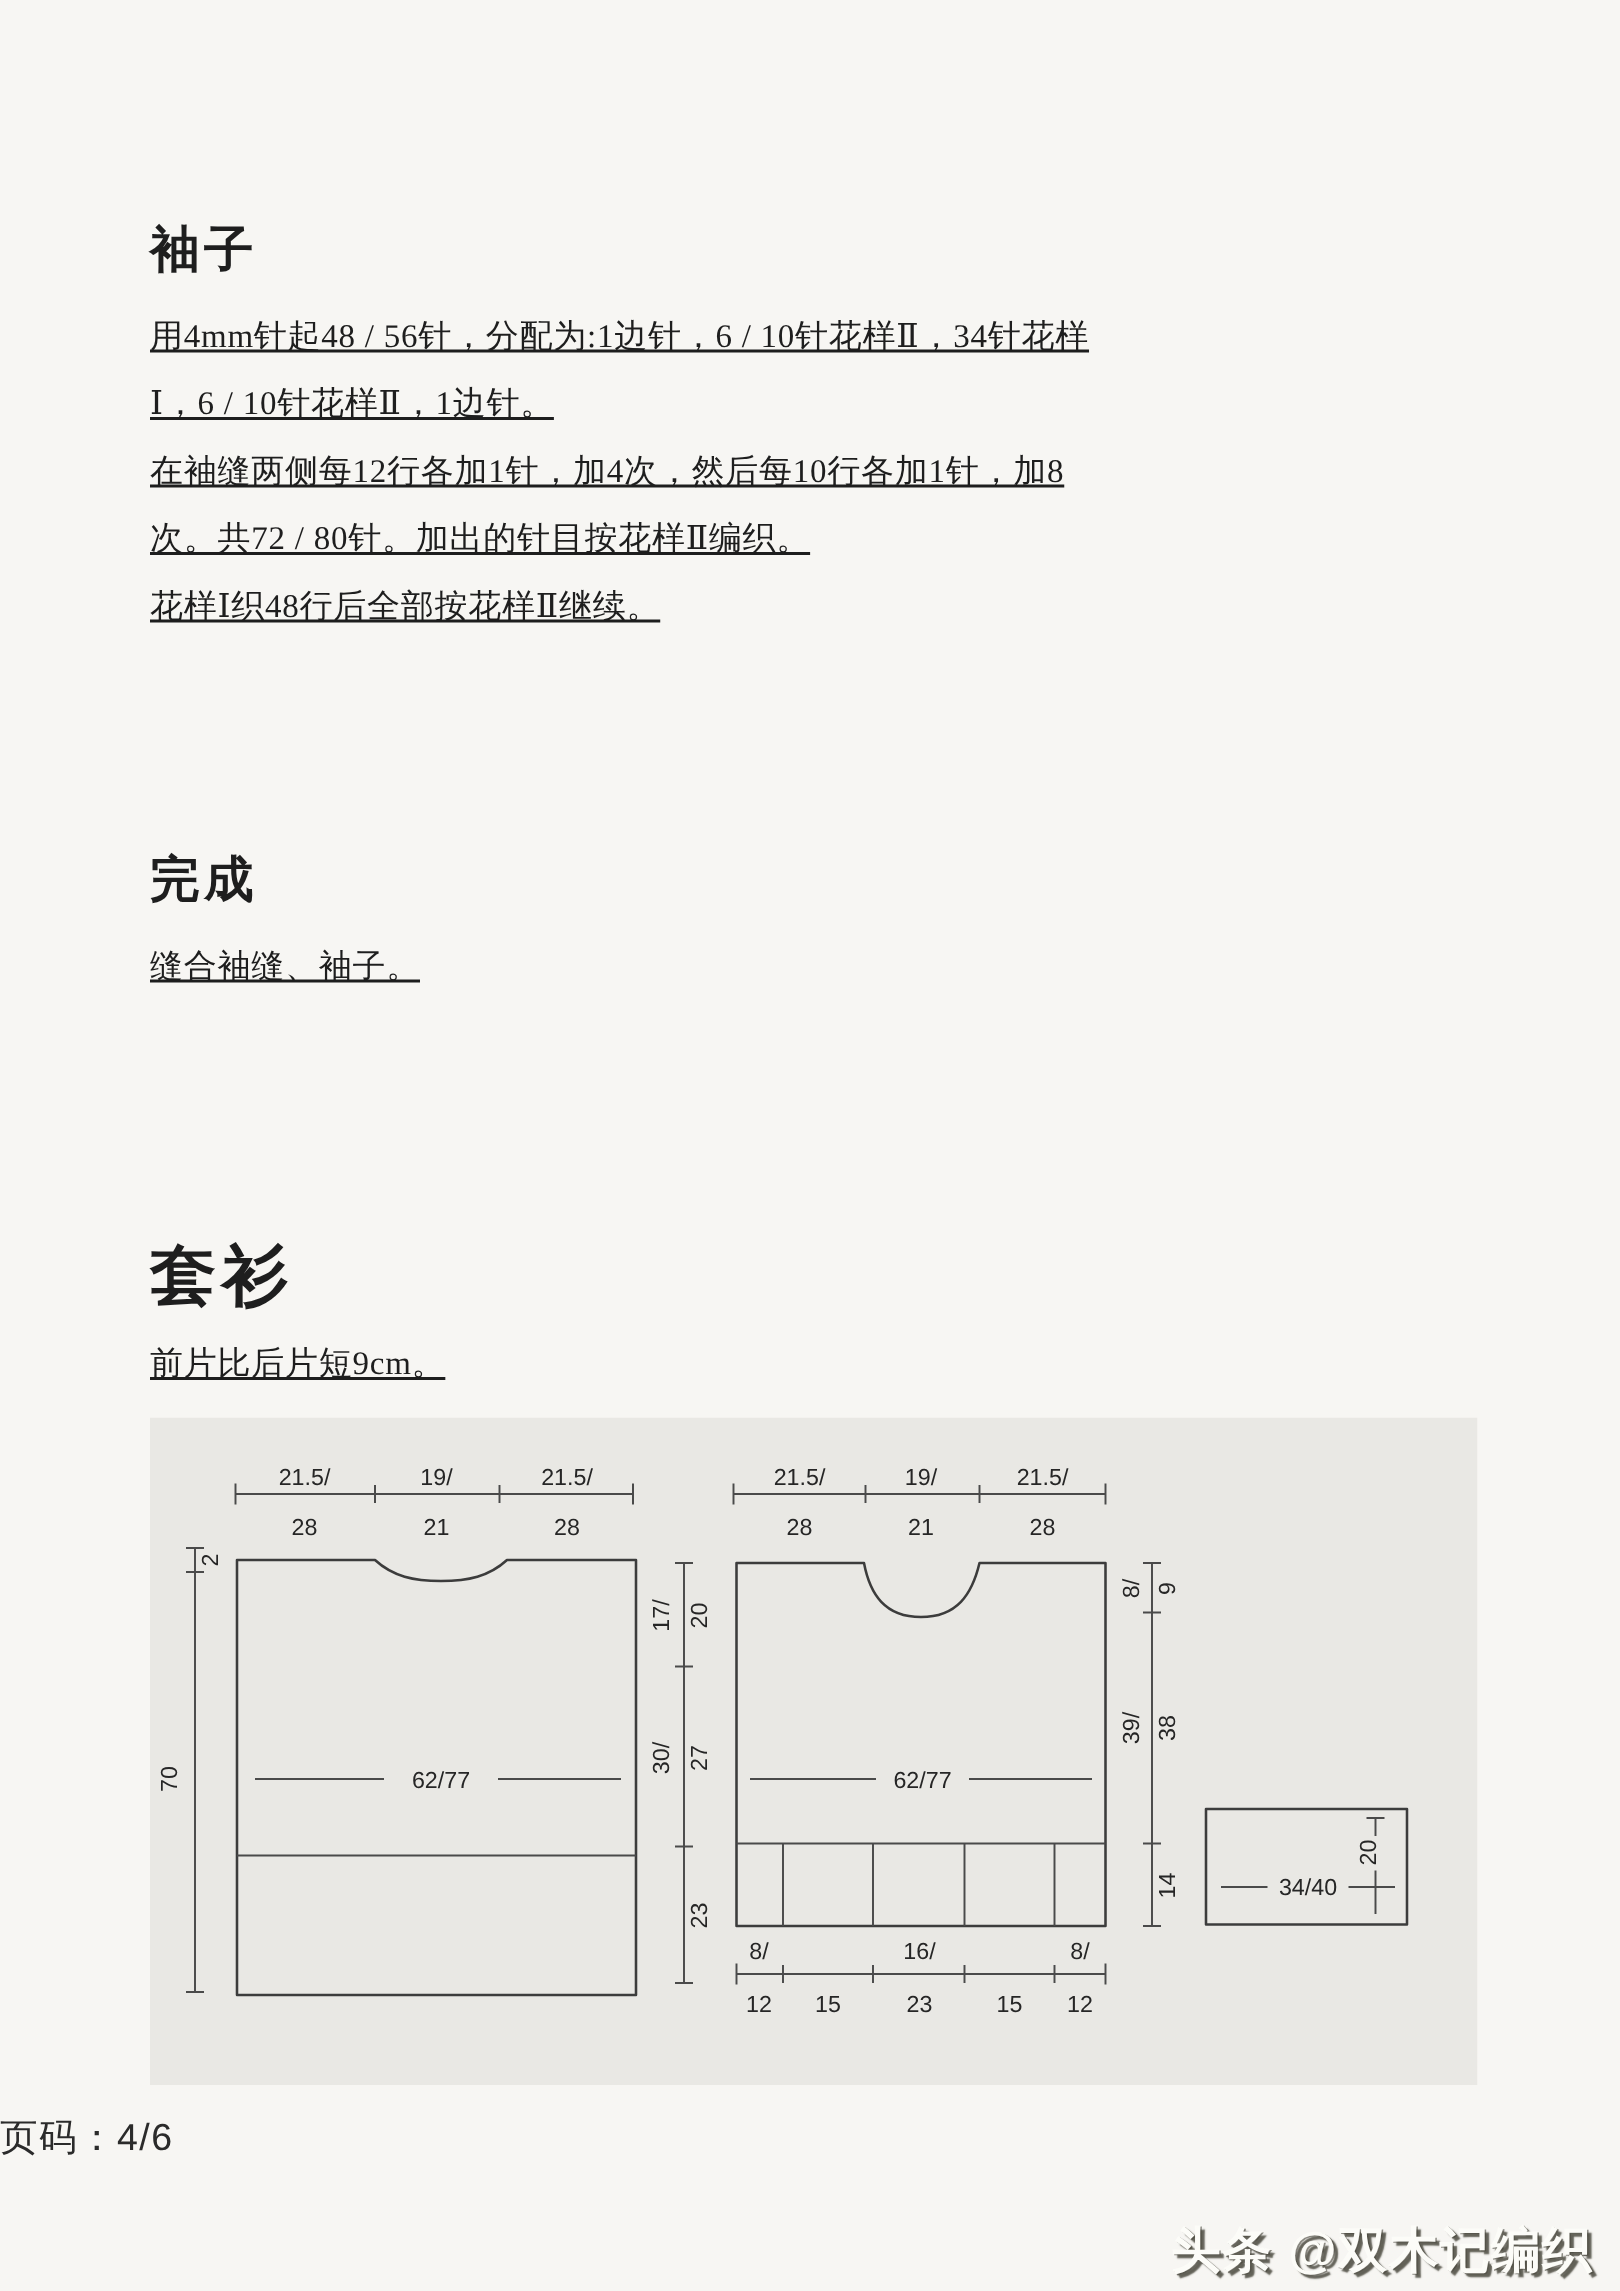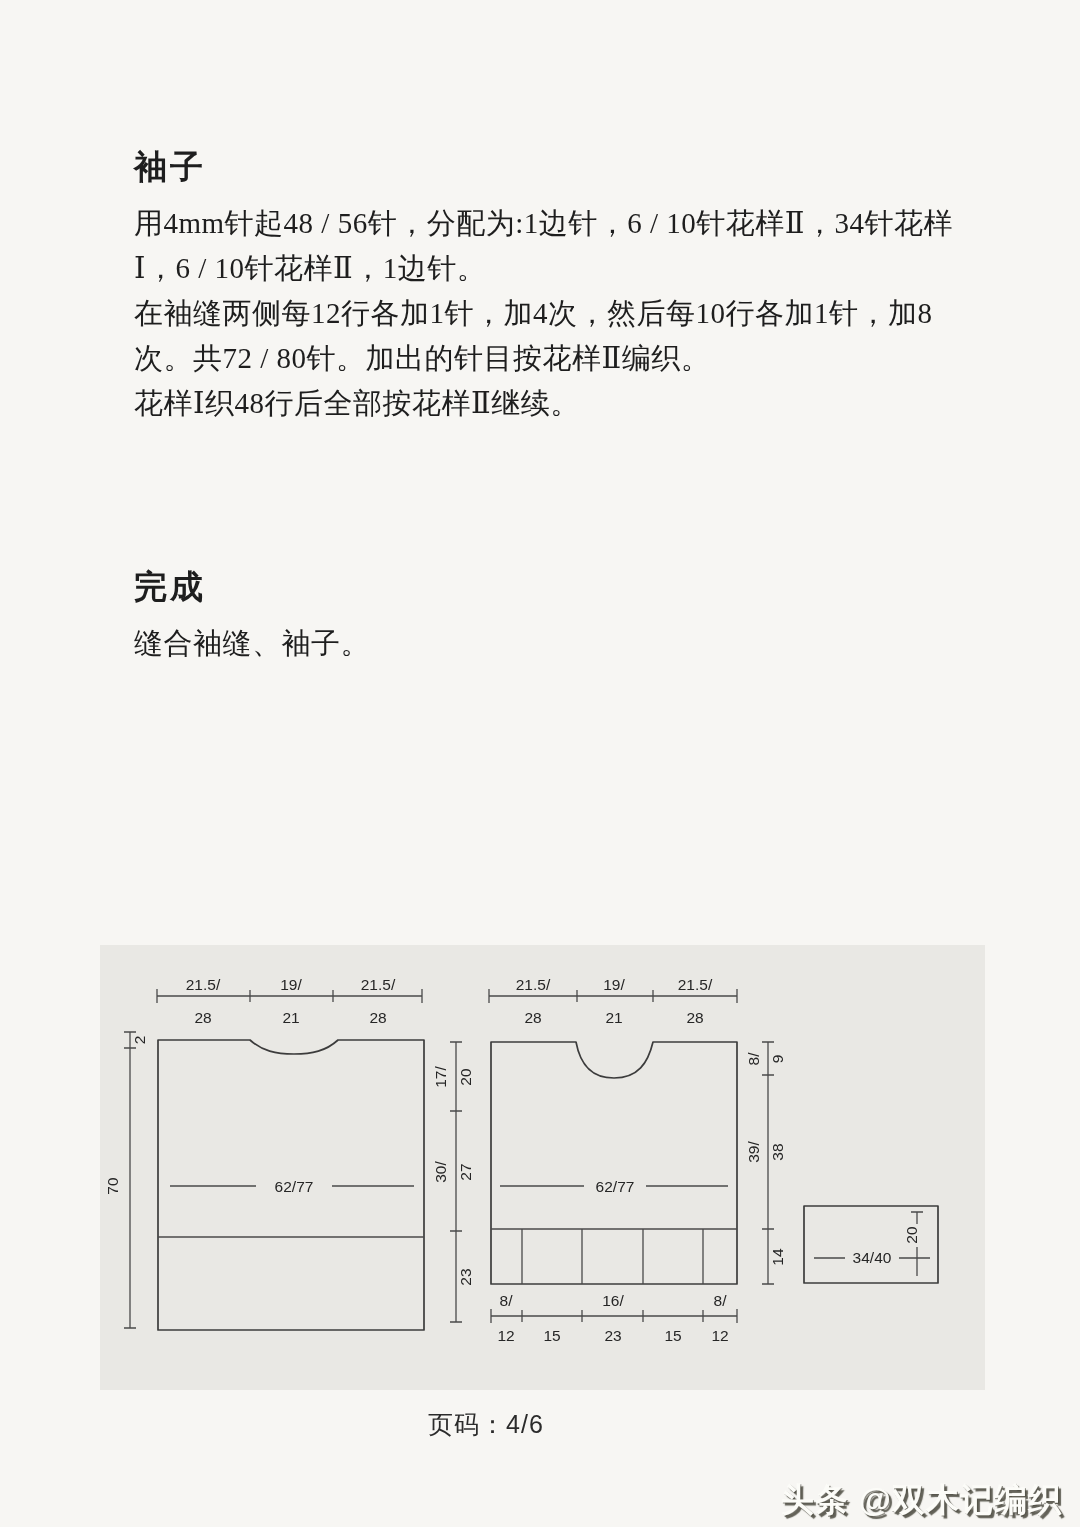--- a/index.html
+++ b/index.html
@@ -5,58 +5,58 @@
   html,body{margin:0;padding:0;}
   body{
     width:1080px;height:1527px;
     background:#f7f6f3;
     font-family:"Liberation Serif","DejaVu Serif",serif;
     position:relative;
     overflow:hidden;
     color:#1e1e1e;
   }
   .page{position:absolute;inset:0;}
-  .sec{position:absolute;left:100px;width:900px;margin-left:34px;}
+  .sec{position:absolute;left:100px;width:900px;}
   .sec h2{
     margin:0 0 13px 0;
     font-size:33px;
     font-weight:bold;
     letter-spacing:3px;
     line-height:42px;
   }
   .sec.big h2{
     font-size:44px;
     line-height:54px;
     letter-spacing:4px;
     margin-bottom:8px;
   }
   .sec p{
     margin:0;
-    font-size:29px;
+    font-size:22px;
     line-height:45px;
     letter-spacing:0.5px;
     white-space:pre-line;
+    text-decoration:underline;
   }
   .diagram{
     position:absolute;
     left:100px;top:945px;
     width:885px;height:445px;
   }
   .diagram svg{display:block;}
   .dg-bg{fill:#e9e8e4;}
   .outline{fill:none;stroke:#3c3c3c;stroke-width:1.7;stroke-linejoin:round;}
   .dim{fill:none;stroke:#4a4a4a;stroke-width:1.3;}
   .dlabel{
     font-family:"Liberation Sans","DejaVu Sans",sans-serif;
     font-size:15.5px;
     fill:#262626;
   }
   .footer{
     position:absolute;top:1408px;left:0;width:972px;
-    text-align:center;
     font-family:"Liberation Sans","DejaVu Sans",sans-serif;
     font-size:25px;
     letter-spacing:1px;
     color:#2b2b2b;
   }
   .watermark{
     position:absolute;top:1478px;right:18px;
     font-family:"Liberation Sans","DejaVu Sans",sans-serif;
     font-size:33px;
     font-weight:bold;
@@ -77,20 +77,24 @@
     <p>在袖缝两侧每12行各加1针，加4次，然后每10行各加1针，加8
 次。共72 / 80针。加出的针目按花样Ⅱ编织。</p>
     <p>花样Ⅰ织48行后全部按花样Ⅱ继续。</p>
   </section>
 
   <section class="sec" style="top:566px">
     <h2>完成</h2>
     <p>缝合袖缝、袖子。</p>
   </section>
 
+  <section class="sec big" style="top:824px">
+    <h2>套衫</h2>
+    <p>前片比后片短9cm。</p>
+  </section>
 
   <div class="diagram">
     <svg width="885" height="445" viewBox="100 945 885 445" xmlns="http://www.w3.org/2000/svg">
       <rect class="dg-bg" x="100" y="945" width="885" height="445"></rect>
 
       <path class="outline" d="M158,1040 L250,1040 C262,1051 276,1054 294,1054 C312,1054 326,1051 338,1040 L424,1040 L424,1330 L158,1330 Z"></path>
       <path class="dim" d="M158,1237 L424,1237"></path>
 
       <path class="dim" d="M170,1186 L256,1186 M332,1186 L414,1186"></path>
       <text class="dlabel" x="294" y="1192" text-anchor="middle">62/77</text>

